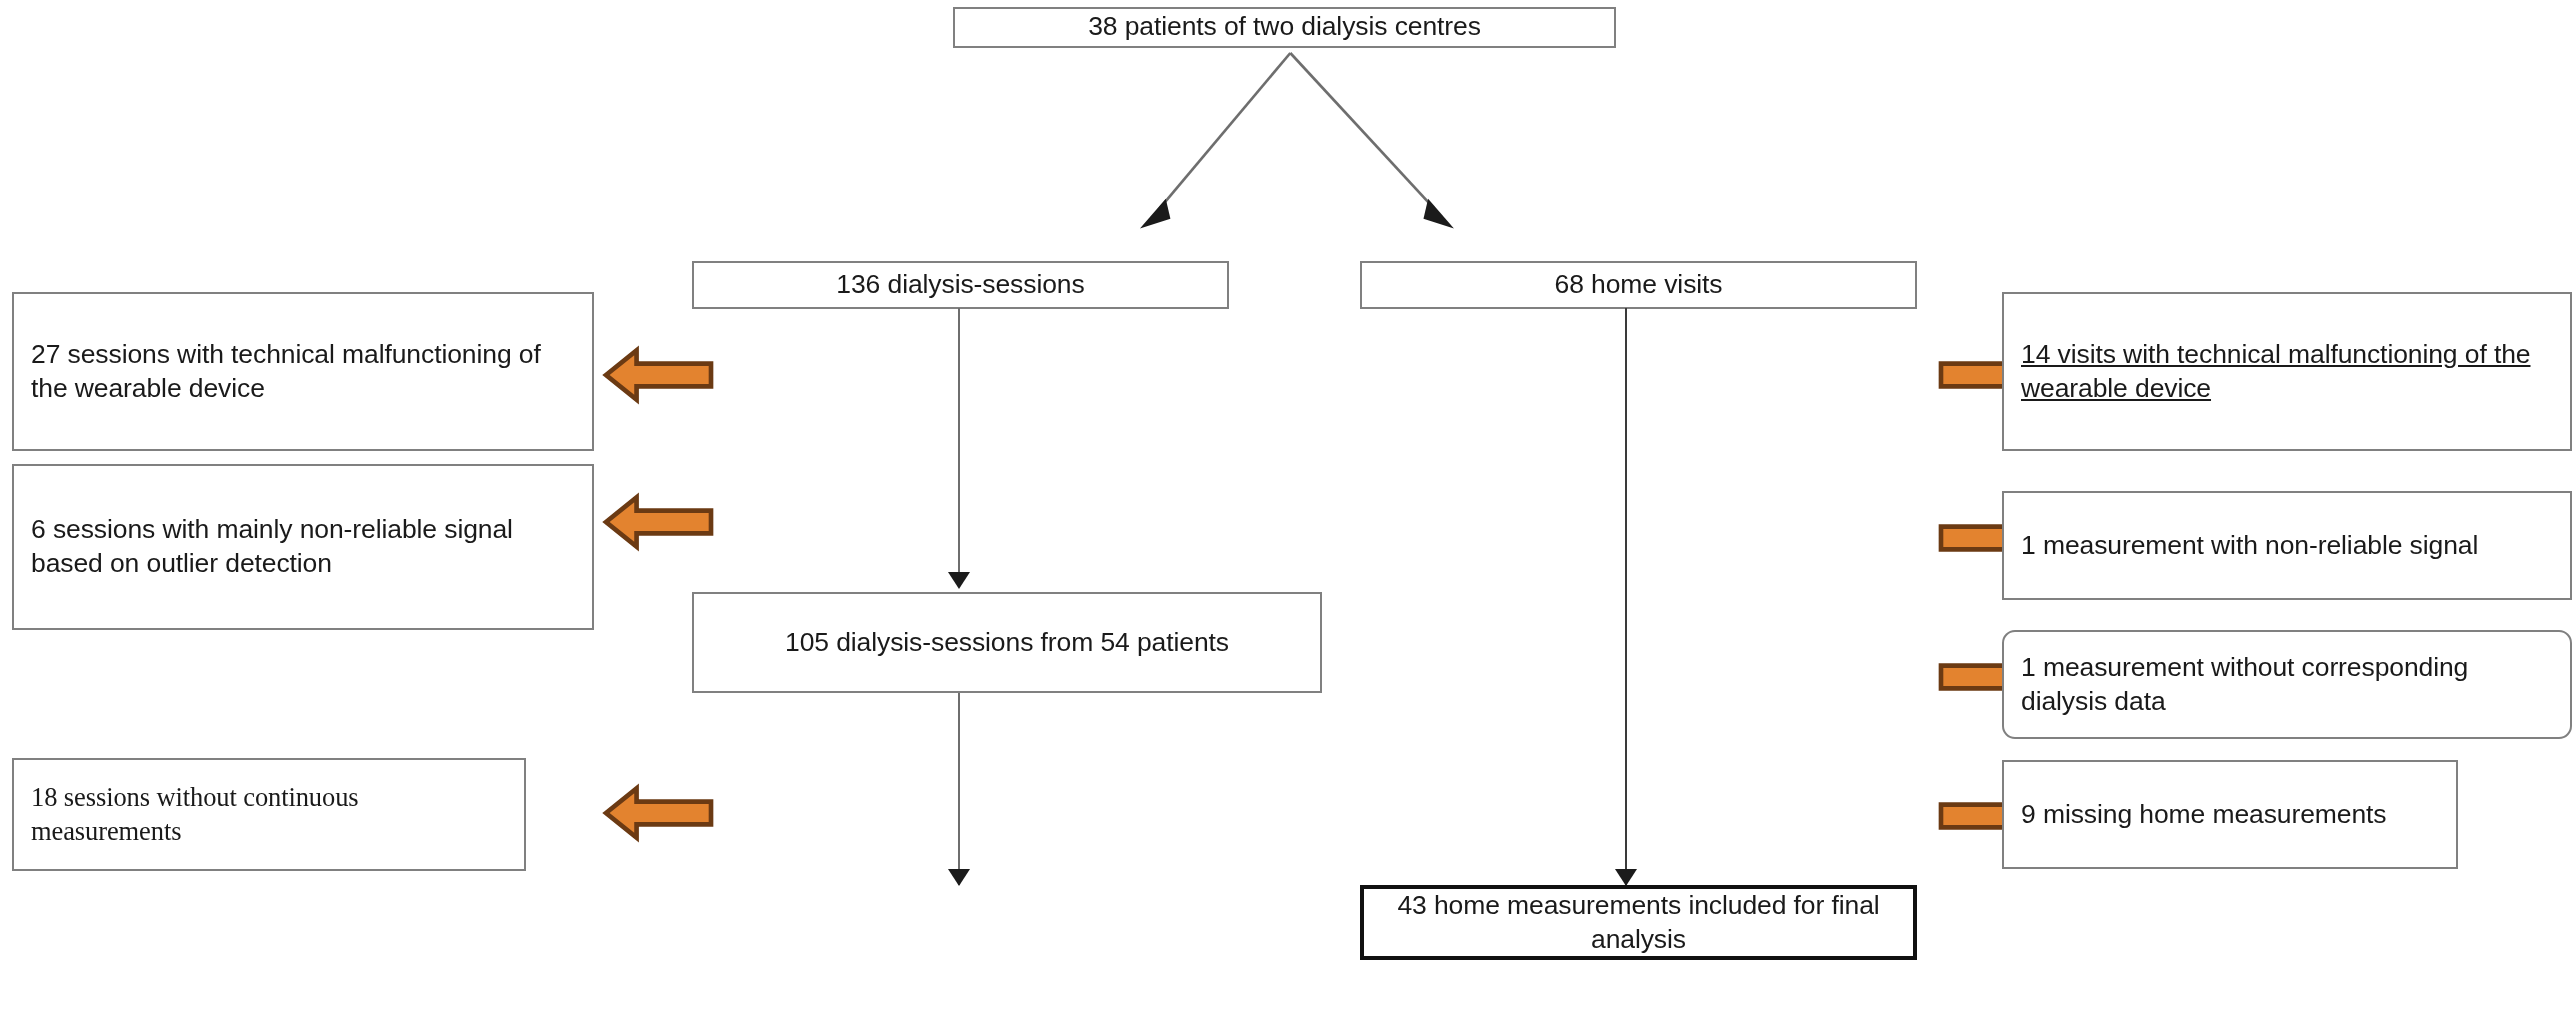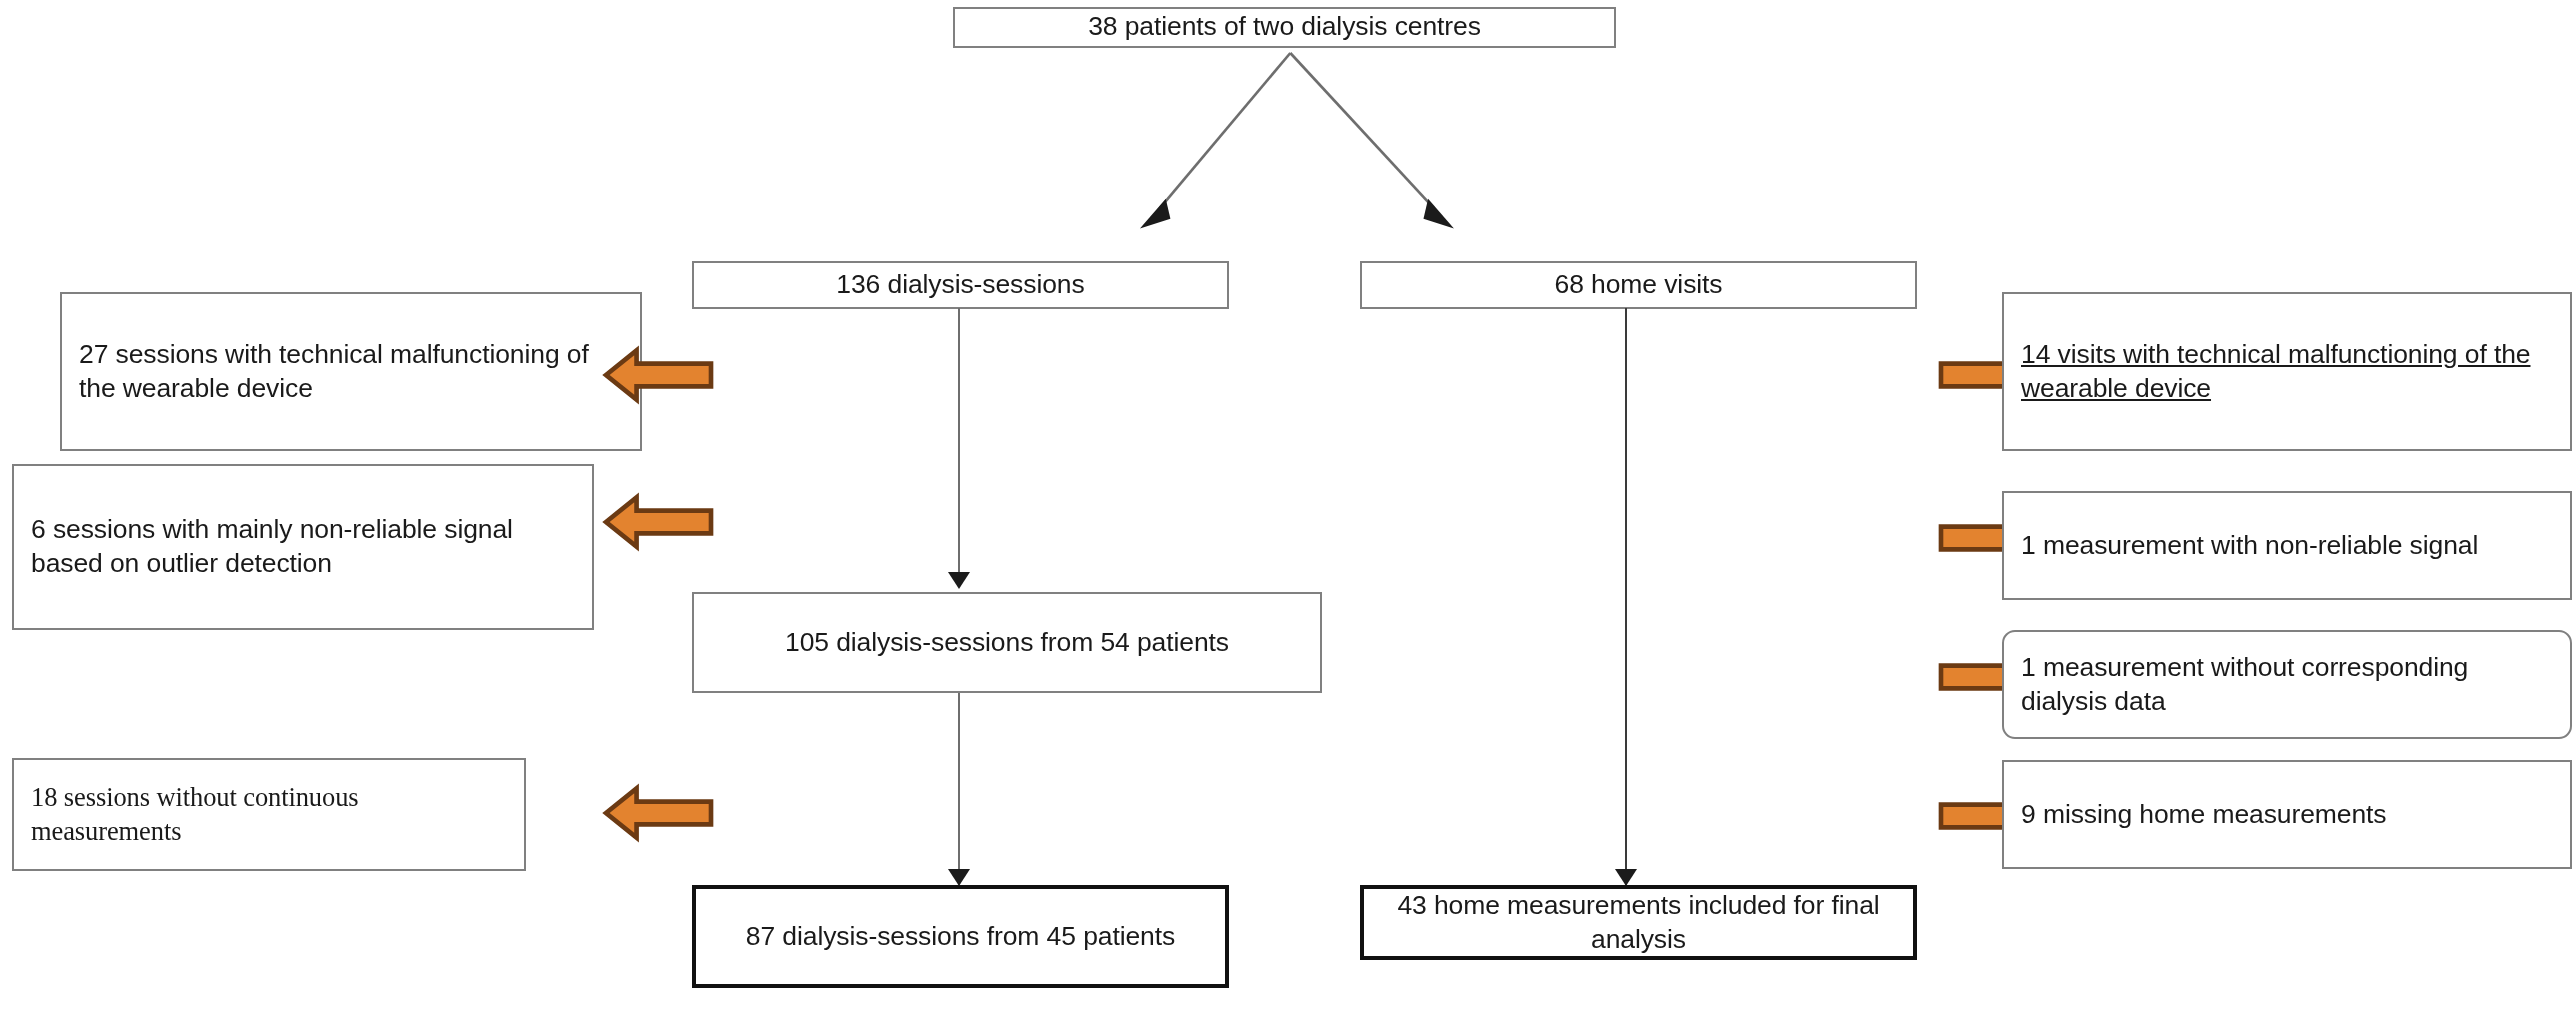--- a/index.html
+++ b/index.html
@@ -99,36 +99,33 @@
   <div class="vline" style="left:958px; top:308px; height:279px;"></div>
   <div class="arrowhead-down" style="left:948px; top:572px;"></div>
 
   <div class="node center" style="left:692px; top:592px; width:630px; height:101px;">
     <span class="txt">105 dialysis-sessions from 54 patients</span>
   </div>
 
   <div class="vline" style="left:958px; top:693px; height:192px;"></div>
   <div class="arrowhead-down" style="left:948px; top:869px;"></div>
 
-  <div class="node center result" style="left:692px; top:885px; width:537px; height:103px;">
-    <span class="txt">87 dialysis-sessions from 45 patients</span>
-  </div>
 
   <div class="node center" style="left:1360px; top:261px; width:557px; height:48px;">
     <span class="txt">68 home visits</span>
   </div>
 
   <div class="vline strong" style="left:1625px; top:308px; height:578px;"></div>
   <div class="arrowhead-down" style="left:1615px; top:869px;"></div>
 
   <div class="node center result" style="left:1360px; top:885px; width:557px; height:75px;">
     <span class="txt">43 home measurements included for final analysis</span>
   </div>
 
-  <div class="node left" style="left:12px; top:292px; width:582px; height:159px;margin-left:48px;">
+  <div class="node left" style="left:12px; top:292px; width:582px; height:159px;">
     <span class="txt">27 sessions with technical malfunctioning of the wearable device</span>
   </div>
   <svg class="oarrow" style="left:602px; top:345px;" width="113" height="60" viewBox="0 0 170 90">
     <polygon points="6,45 52,8 52,28 164,28 164,62 52,62 52,82" fill="#E3832F" stroke="#6B3A13" stroke-width="7" stroke-linejoin="miter"></polygon>
   </svg>
 
   <div class="node left" style="left:12px; top:464px; width:582px; height:166px;">
     <span class="txt">6 sessions with mainly non-reliable signal based on outlier detection</span>
   </div>
   <svg class="oarrow" style="left:602px; top:492px;" width="113" height="60" viewBox="0 0 170 90">
@@ -159,18 +156,18 @@
   <svg class="oarrow" style="left:1937px; top:647px;" width="113" height="60" viewBox="0 0 170 90">
     <polygon points="164,45 118,8 118,28 6,28 6,62 118,62 118,82" fill="#E3832F" stroke="#6B3A13" stroke-width="7" stroke-linejoin="miter"></polygon>
   </svg>
   <div class="node left" style="left:2002px; top:630px; width:570px; height:109px;border-radius:13px;">
     <span class="txt">1 measurement without corresponding dialysis data</span>
   </div>
 
   <svg class="oarrow" style="left:1937px; top:786px;" width="113" height="60" viewBox="0 0 170 90">
     <polygon points="164,45 118,8 118,28 6,28 6,62 118,62 118,82" fill="#E3832F" stroke="#6B3A13" stroke-width="7" stroke-linejoin="miter"></polygon>
   </svg>
-  <div class="node left" style="left:2002px; top:760px; width:570px; height:109px;">
+  <div class="node left" style="left:2002px; top:760px; width:456px; height:109px;">
     <span class="txt">9 missing home measurements</span>
   </div>
 
 </div>
 
 
 </body></html>

